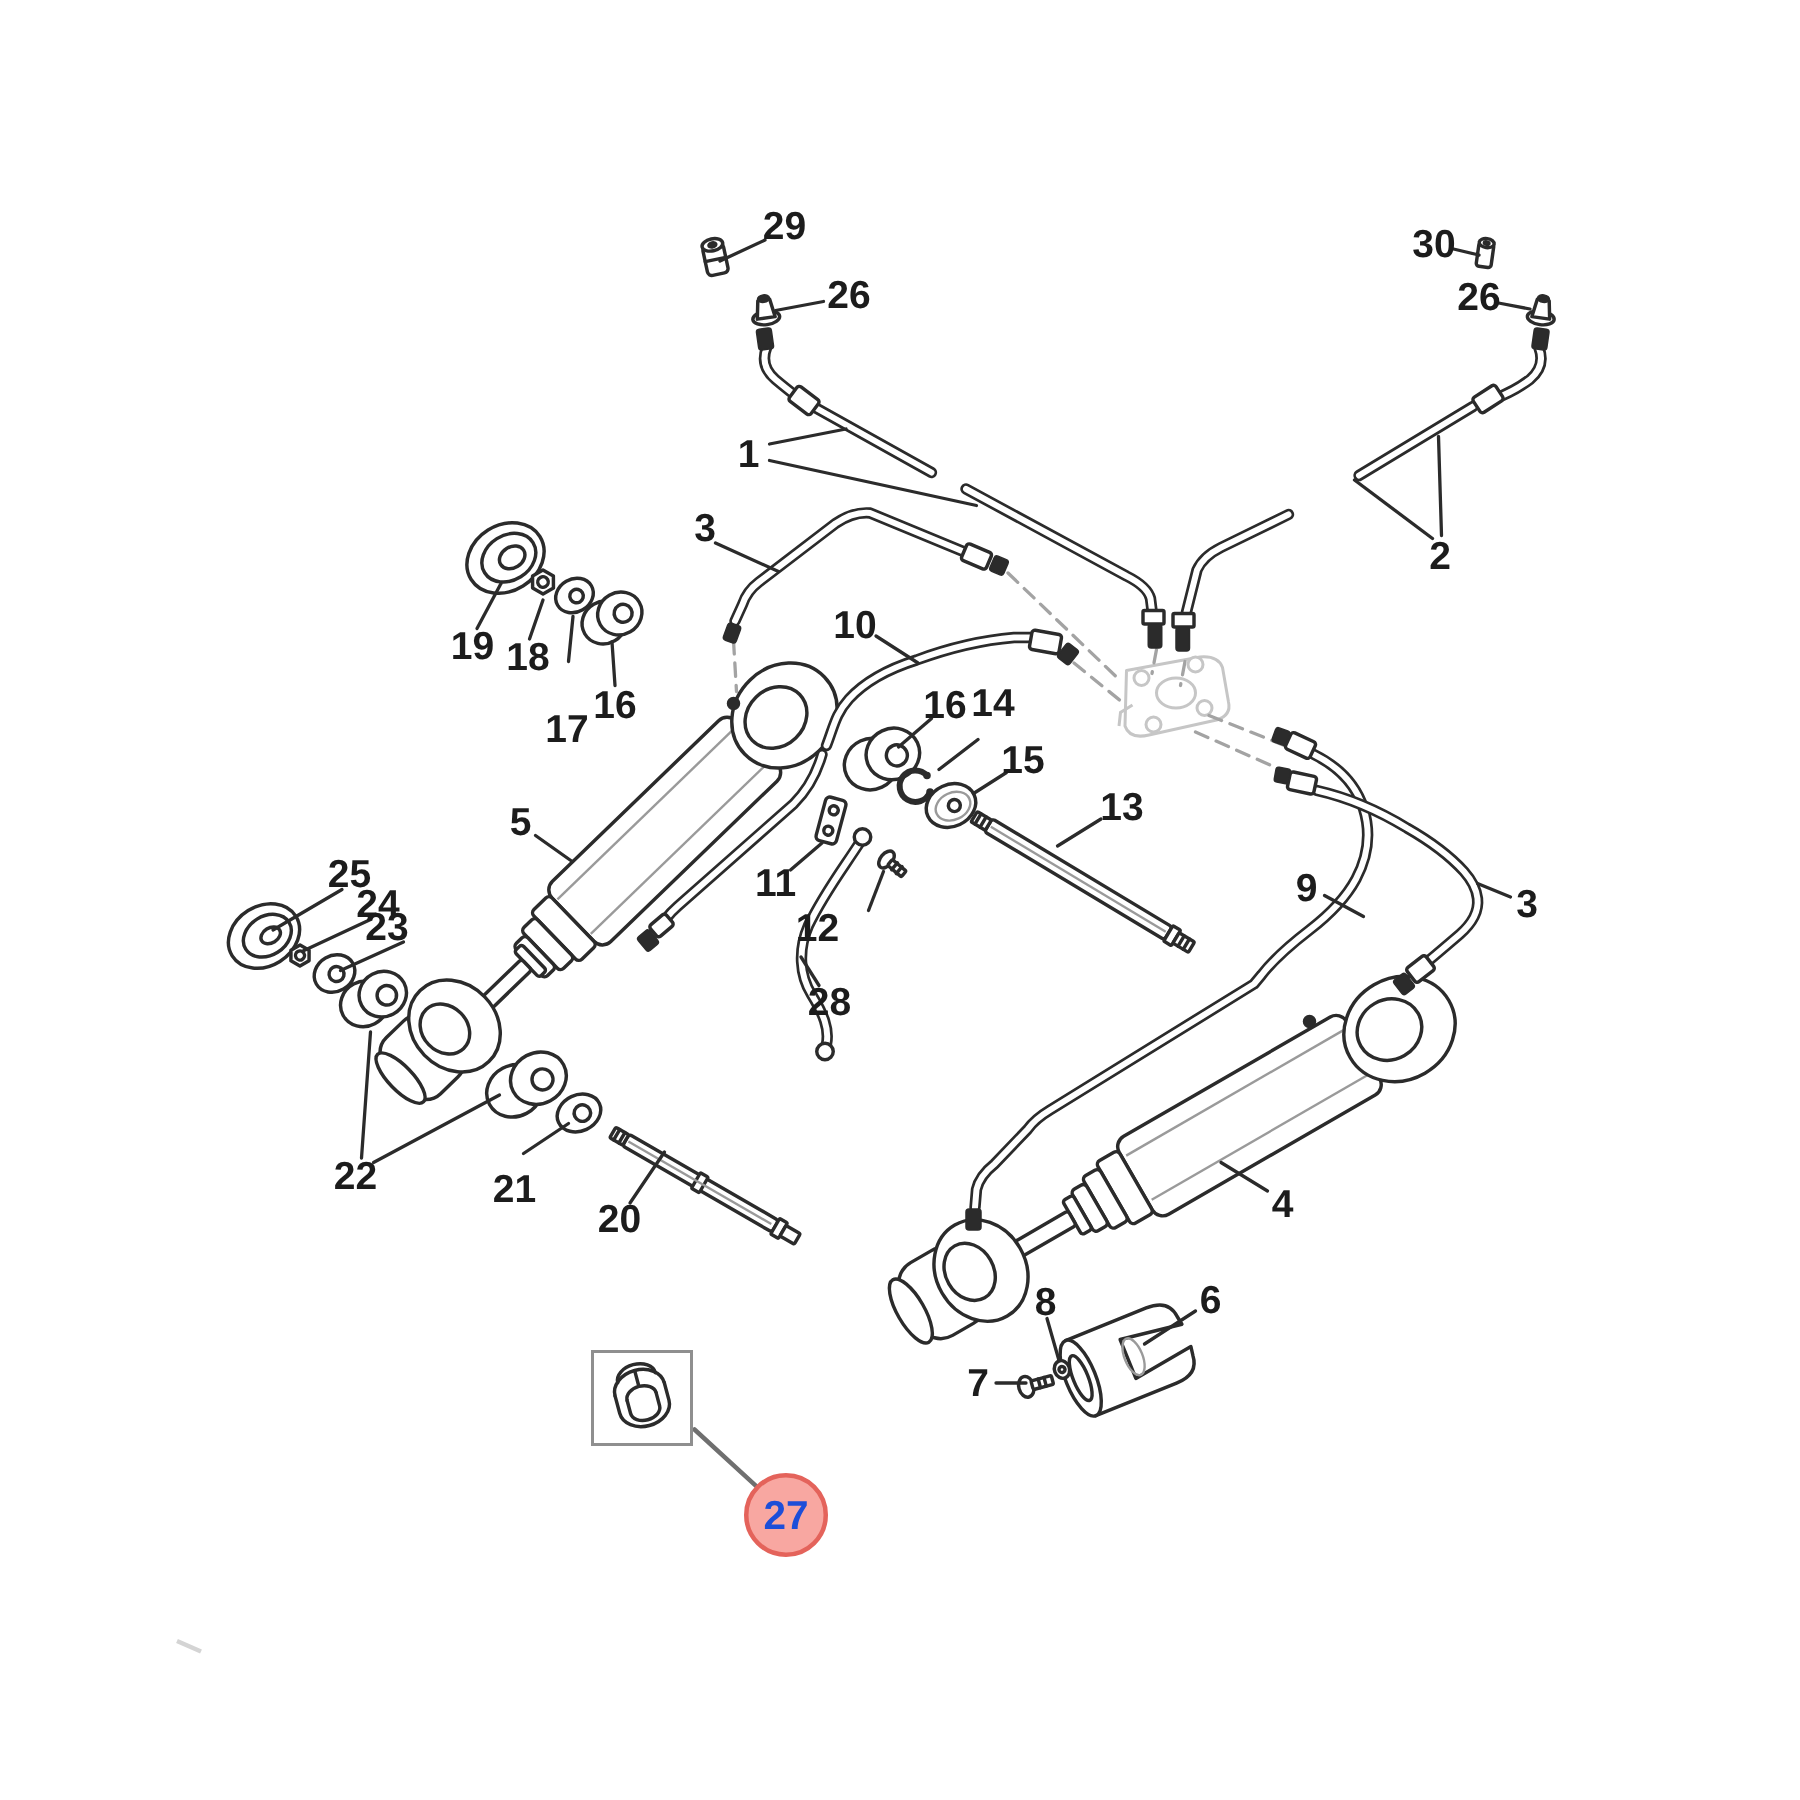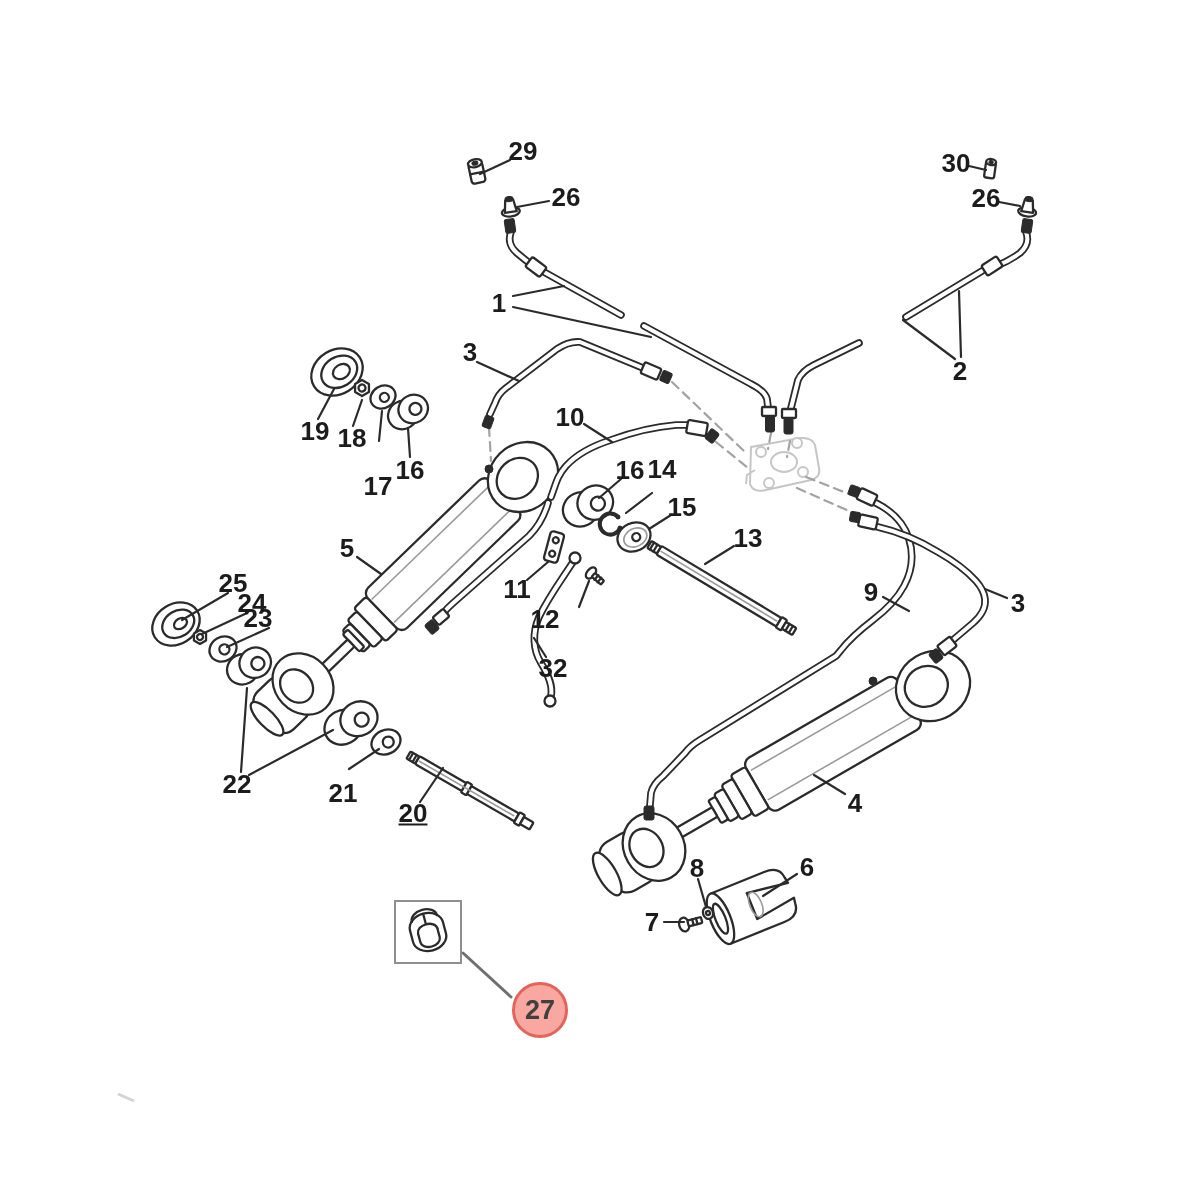--- a/index.html
+++ b/index.html
@@ -403,31 +403,31 @@
       <div class="callout" style="left: 352px; top: 438px;">18</div>
       <div class="callout" style="left: 378px; top: 454px; margin-top: 32px;">17</div>
       <div class="callout" style="left: 410px; top: 470px;">16</div>
       <div class="callout" style="left: 570px; top: 417px;">10</div>
       <div class="callout" style="left: 630px; top: 470px;">16</div>
       <div class="callout" style="left: 662px; top: 469px;">14</div>
       <div class="callout" style="left: 682px; top: 507px;">15</div>
       <div class="callout" style="left: 748px; top: 538px;">13</div>
       <div class="callout" style="left: 517px; top: 589px;">11</div>
       <div class="callout" style="left: 545px; top: 619px;">12</div>
-      <div class="callout" style="left: 553px; top: 668px;">32</div>
+      <div class="callout" style="left: 553px; top: 668px;">28</div>
       <div class="callout" style="left: 347px; top: 548px;">5</div>
       <div class="callout" style="left: 233px; top: 583px;">25</div>
       <div class="callout" style="left: 252px; top: 603px;">24</div>
       <div class="callout" style="left: 258px; top: 618px;">23</div>
       <div class="callout" style="left: 237px; top: 784px;">22</div>
       <div class="callout" style="left: 343px; top: 780px; margin-top: 13px;">21</div>
-      <div class="callout" style="left: 413px; top: 813px; text-decoration: underline;">20</div>
+      <div class="callout" style="left: 413px; top: 813px;">20</div>
       <div class="callout" style="left: 855px; top: 803px;">4</div>
       <div class="callout" style="left: 871px; top: 592px;">9</div>
       <div class="callout" style="left: 1018px; top: 603px;">3</div>
       <div class="callout" style="left: 697px; top: 868px;">8</div>
       <div class="callout" style="left: 652px; top: 922px;">7</div>
       <div class="callout" style="left: 807px; top: 867px;">6</div>
     </div>
 
-  <div class="badge" style="left: 540px; top: 1010px; background: rgb(248, 167, 161); border-color: rgb(228, 99, 91); color: #404040;">27</div>
+  <div class="badge" style="left: 524px; top: 1010px; background: rgb(248, 167, 161); border-color: rgb(228, 99, 91); color: #1d4ed8;">27</div>
 
 </div>
 
 </body></html>

